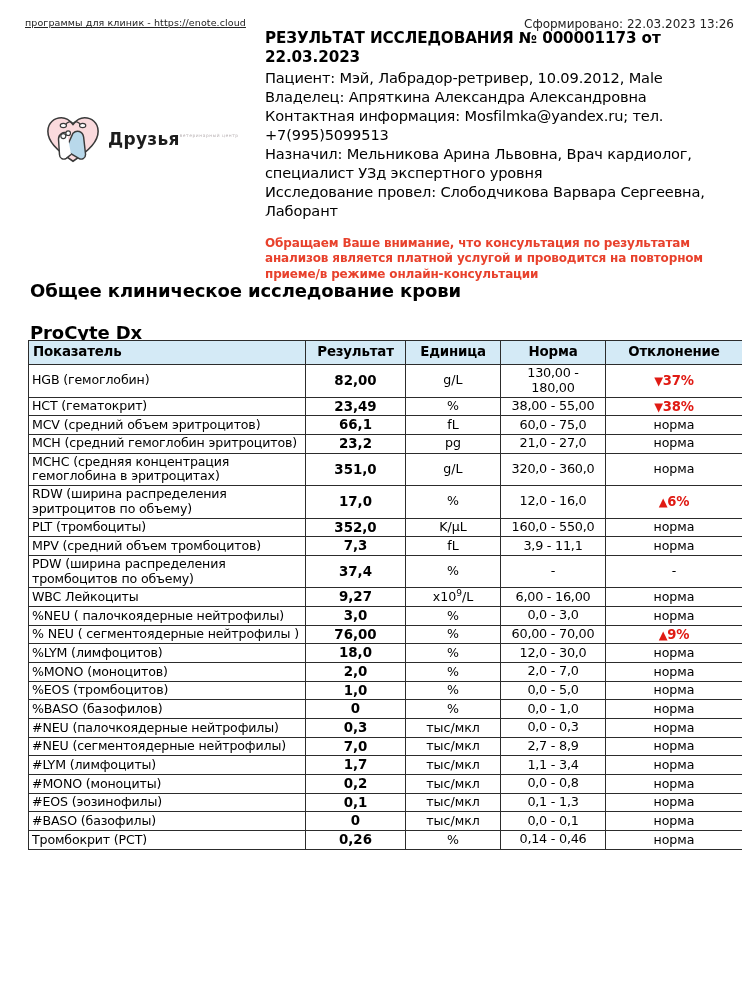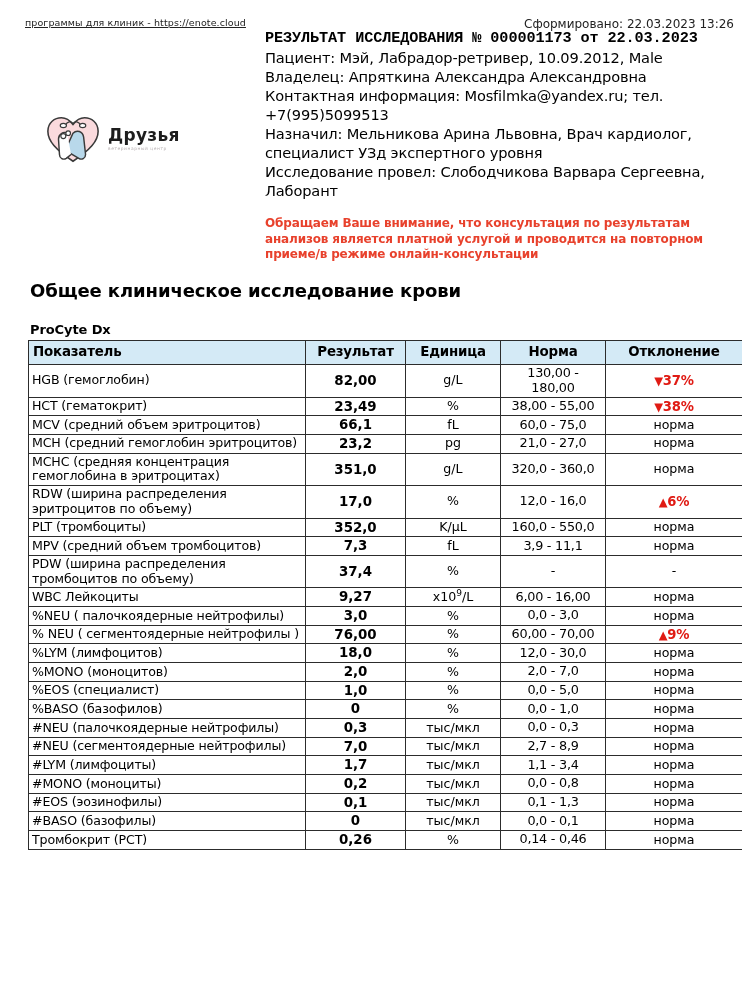--- a/index.html
+++ b/index.html
@@ -50,21 +50,20 @@
     left: 265px;
     top: 29px;
     width: 470px;
   }
   .doc-title {
     font-size: 15.2px;
     font-weight: bold;
     line-height: 1.28;
     margin: 0 0 1px 0;
     letter-spacing: -0.1px;
-    font-family: Liberation Mono, monospace;
   }
   .head-line {
     font-size: 14.6px;
     line-height: 1.30;
     letter-spacing: -0.15px;
   }
   .warn {
     color: #e8412c;
     font-weight: bold;
     font-size: 12px;
@@ -76,21 +75,21 @@
   
   .logo {
     position: absolute;
     left: 44px;
     top: 110px;
     display: flex;
     align-items: center;
     gap: 6px;
   }
   .logo-mark { width: 58px; height: 58px; display:block; }
-  .logo-text { display: flex; flex-direction: column; line-height: 1; }
+  .logo-text { display: flex; line-height: 1; }
   .logo-name {
     font-size: 17px;
     font-weight: 600;
     color: #1d1d1d;
     letter-spacing: 0.3px;
   }
   .logo-sub {
     font-size: 4.4px;
     color: #b9b2b4;
     letter-spacing: 0.55px;
@@ -104,21 +103,21 @@
     left: 30px;
     top: 280px;
     font-size: 18px;
     font-weight: bold;
     letter-spacing: -0.1px;
   }
   .device-title {
     position: absolute;
     left: 30px;
     top: 322px;
-    font-size: 13px;
+    font-size: 18px;
     font-weight: bold;
     letter-spacing: -0.1px;
   }
 
   
   .tbl-wrap {
     position: absolute;
     left: 28px;
     top: 340px;
     width: 574px;
@@ -329,21 +328,21 @@
             <td class="dev">норма</td>
           </tr>
           <tr>
             <td class="name">%MONO (моноцитов)</td>
             <td class="res">2,0</td>
             <td class="unit">%</td>
             <td class="norm">2,0 - 7,0</td>
             <td class="dev">норма</td>
           </tr>
           <tr>
-            <td class="name">%EOS (специалист)</td>
+            <td class="name">%EOS (тромбоцитов)</td>
             <td class="res">1,0</td>
             <td class="unit">%</td>
             <td class="norm">0,0 - 5,0</td>
             <td class="dev">норма</td>
           </tr>
           <tr>
             <td class="name">%BASO (базофилов)</td>
             <td class="res">0</td>
             <td class="unit">%</td>
             <td class="norm">0,0 - 1,0</td>

